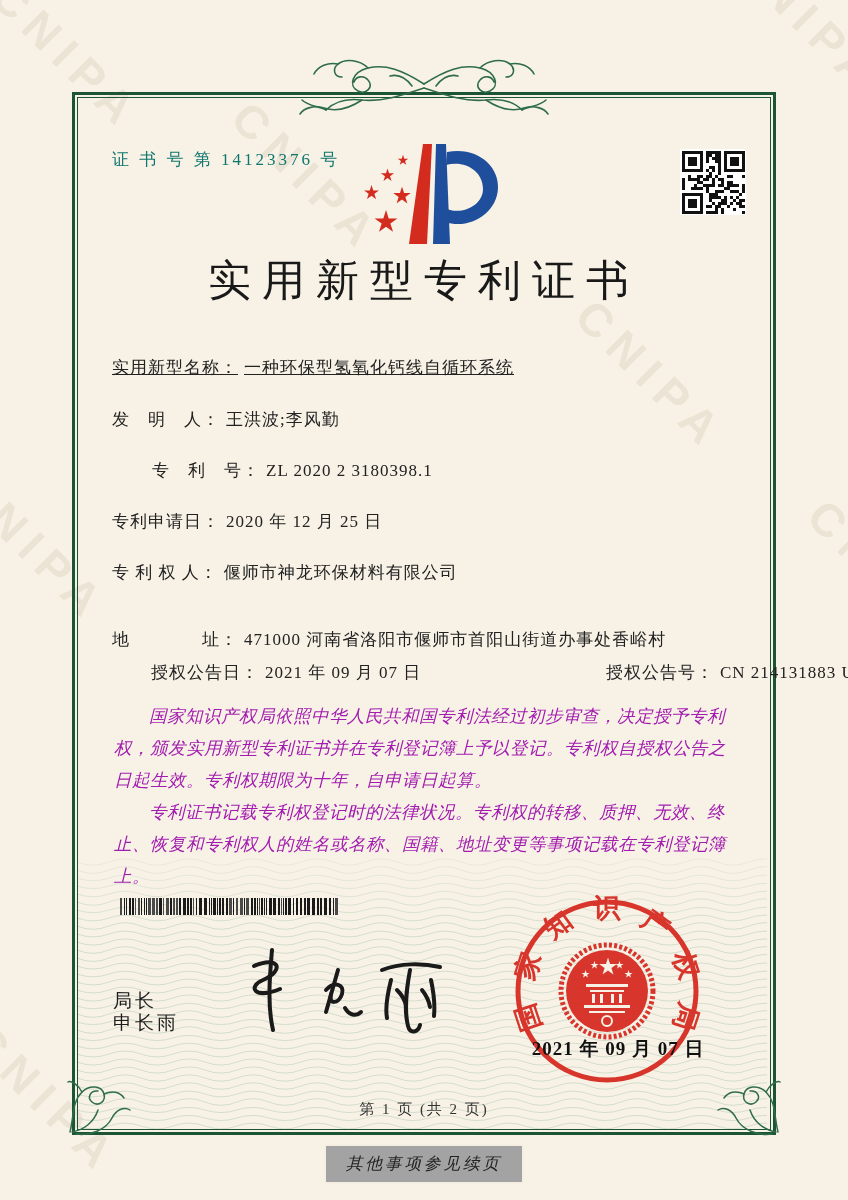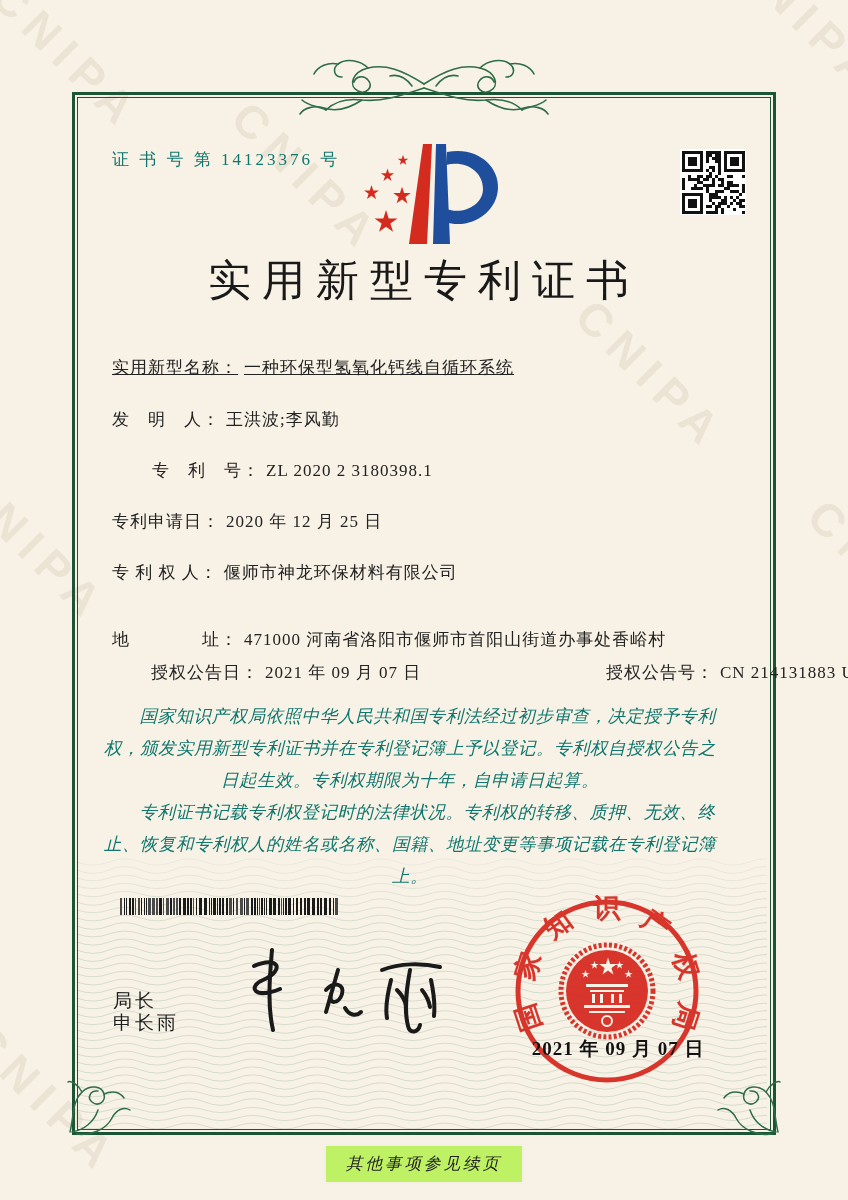--- a/index.html
+++ b/index.html
@@ -25,37 +25,37 @@
   .qr{position:absolute;left:680px;top:149px;width:66px;height:66px;background:#fff;}
   .title{position:absolute;left:0;top:252px;width:100%;text-align:center;
          font-size:43px;font-weight:normal;letter-spacing:11px;color:#191919;}
 
   .frow{position:absolute;left:112px;font-size:17px;color:#222;white-space:nowrap;}
   .frow .lab{letter-spacing:1px;}
   .frow .val{margin-left:6px;letter-spacing:1px;}
 
   .grant-right{position:absolute;left:455px;top:0;}
 
-  .body-text{position:absolute;left:96px;top:700px;width:628px;font-size:17.5px;
-             line-height:32px;color:#0f766e;font-style:italic;z-index:3;text-align:center;}
+  .body-text{position:absolute;left:114px;top:700px;width:628px;font-size:17.5px;
+             line-height:32px;color:#a21caf;font-style:italic;z-index:3;}
   .body-text p{margin:0;text-indent:2em;letter-spacing:0.5px;}
 
   .barcode{position:absolute;left:120px;top:898px;z-index:3;}
 
   .director{position:absolute;left:113px;z-index:4;font-size:19px;color:#1d1d1d;letter-spacing:3px;}
   .sig{position:absolute;left:232px;top:938px;z-index:4;}
 
   .seal{position:absolute;left:511px;top:895px;z-index:4;}
   .seal-date{position:absolute;left:520px;top:1036px;width:196px;text-align:center;z-index:5;
              font-size:19px;font-weight:bold;color:#111;letter-spacing:1px;}
 
   .pg-footer{position:absolute;left:0;top:1100px;width:100%;text-align:center;
              font-size:15px;color:#333;letter-spacing:2px;z-index:3;}
   .cont-note{position:absolute;left:50%;transform:translateX(-50%);top:1146px;z-index:3;
-             background:#bef264;padding:7px 20px;font-size:16.5px;font-style:italic;
+             background:#a3a3a3;padding:7px 20px;font-size:16.5px;font-style:italic;
              color:#222;letter-spacing:3px;box-shadow:0 0 4px rgba(0,0,0,0.04);}
   .ornament{position:absolute;z-index:3;}
 </style>
 </head>
 <body>
 
 <div class="page">
 
   <span class="wm" style="left:-28px;top:28px;">CNIPA</span>
   <span class="wm" style="left:712px;top:-8px;">CNIPA</span>
@@ -444,15 +444,16 @@
             <rect x="108" y="99" width="3" height="9"></rect>
             <rect x="73" y="110" width="46" height="3"></rect>
             <rect x="78" y="116" width="36" height="2"></rect>
           </g>
           <circle cx="96" cy="126" r="5" fill="none" stroke="#f8f2e6" stroke-width="2"></circle>
         </g>
       </g>
     </svg>
     <div class="seal-date">2021 年 09 月 07 日</div>
 
+    <div class="pg-footer">第 1 页 (共 2 页)</div>
     <div class="cont-note">其他事项参见续页</div>
   </div>
 </div>
 
 </body></html>

